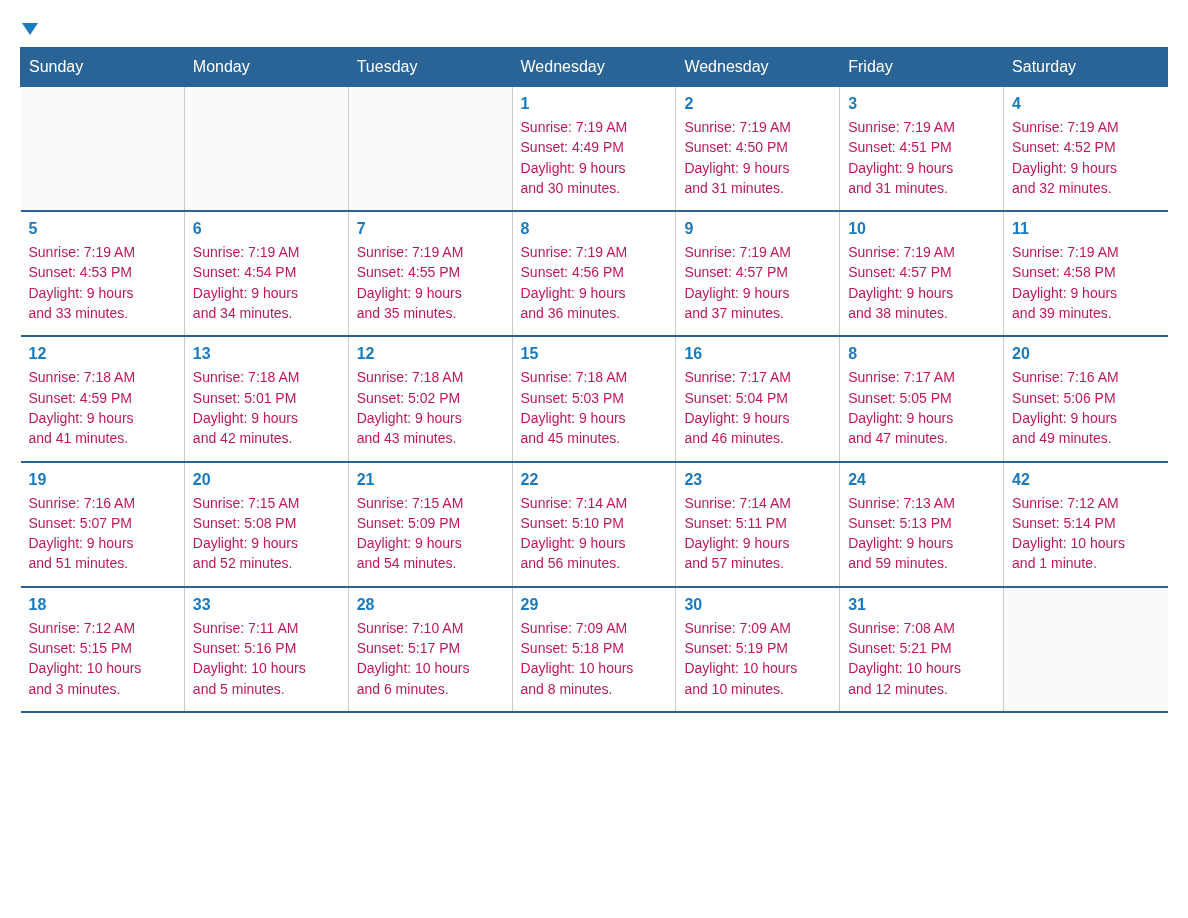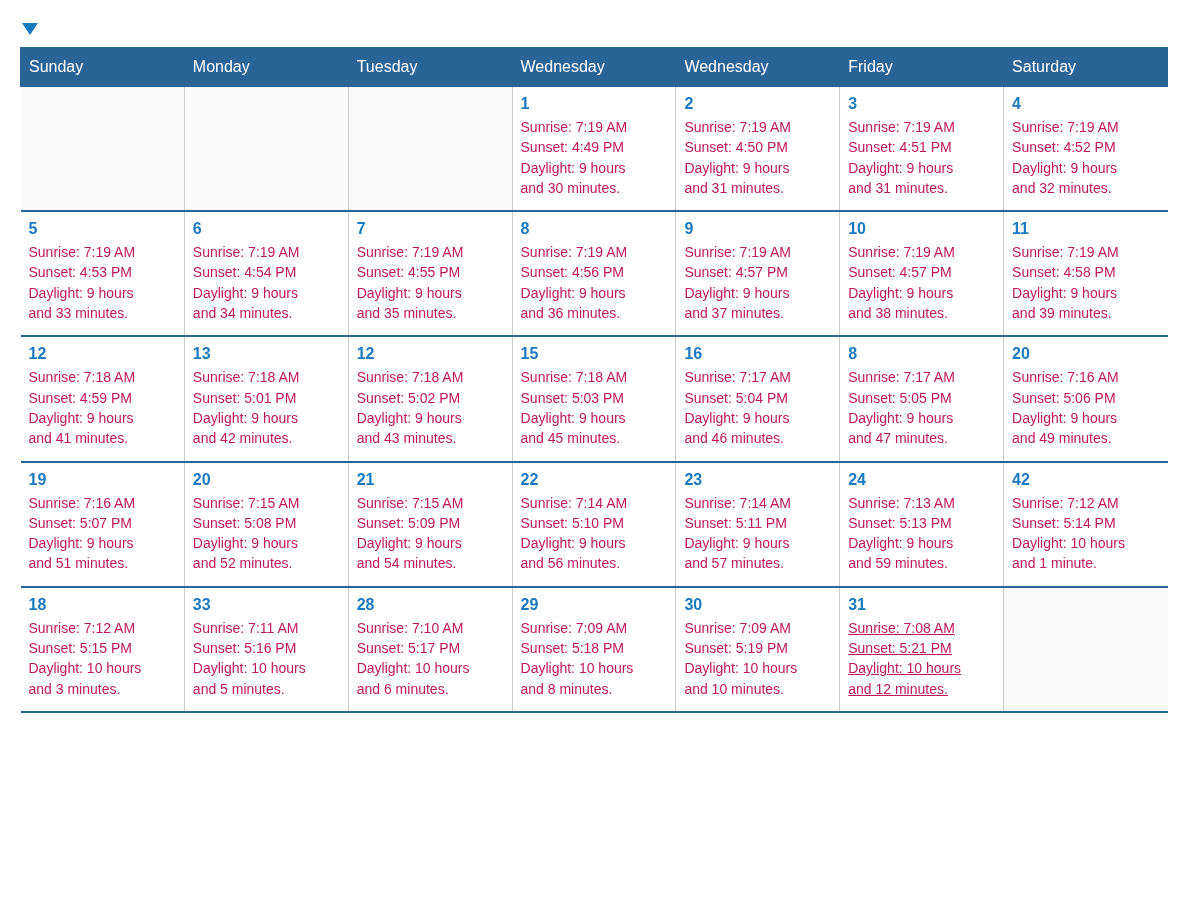--- a/index.html
+++ b/index.html
@@ -355,21 +355,21 @@
         </td>
         <td>
           <span class="day-number">30</span>
           <div class="day-info" style="white-space: pre-line;">Sunrise: 7:09 AM
 Sunset: 5:19 PM
 Daylight: 10 hours
 and 10 minutes.</div>
         </td>
         <td>
           <span class="day-number">31</span>
-          <div class="day-info" style="white-space: pre-line; text-decoration: underline;">Sunrise: 7:08 AM
+          <div class="day-info" style="white-space: pre-line;">Sunrise: 7:08 AM
 Sunset: 5:21 PM
 Daylight: 10 hours
 and 12 minutes.</div>
         </td>
         <td class="empty"></td>
       </tr>
     </tbody>
 </table>
 
 </body></html>

